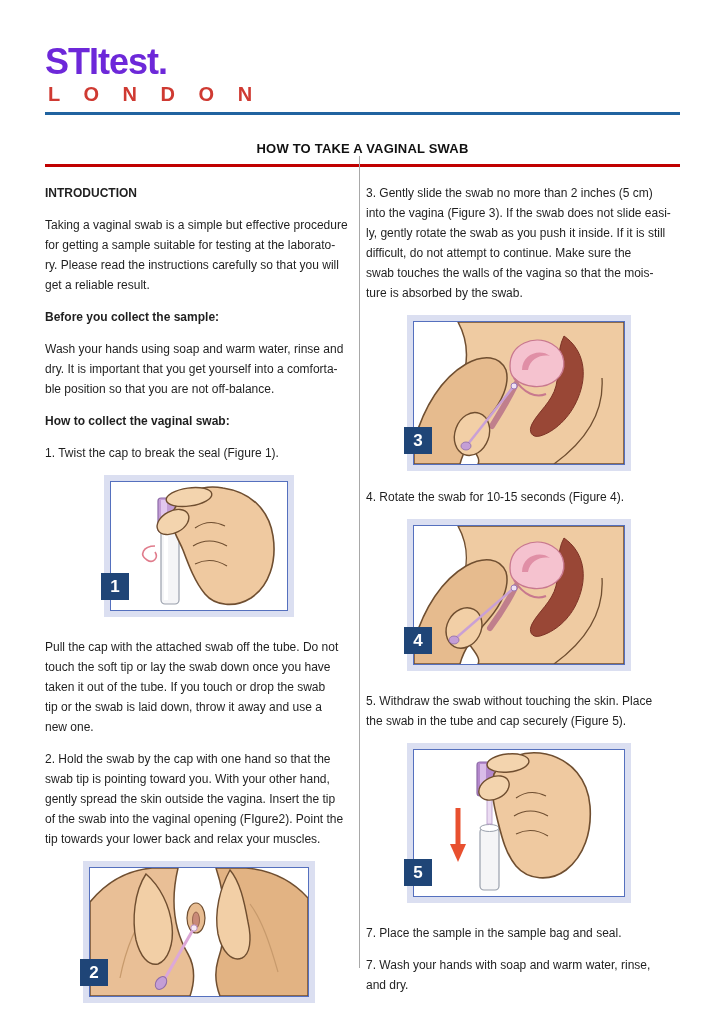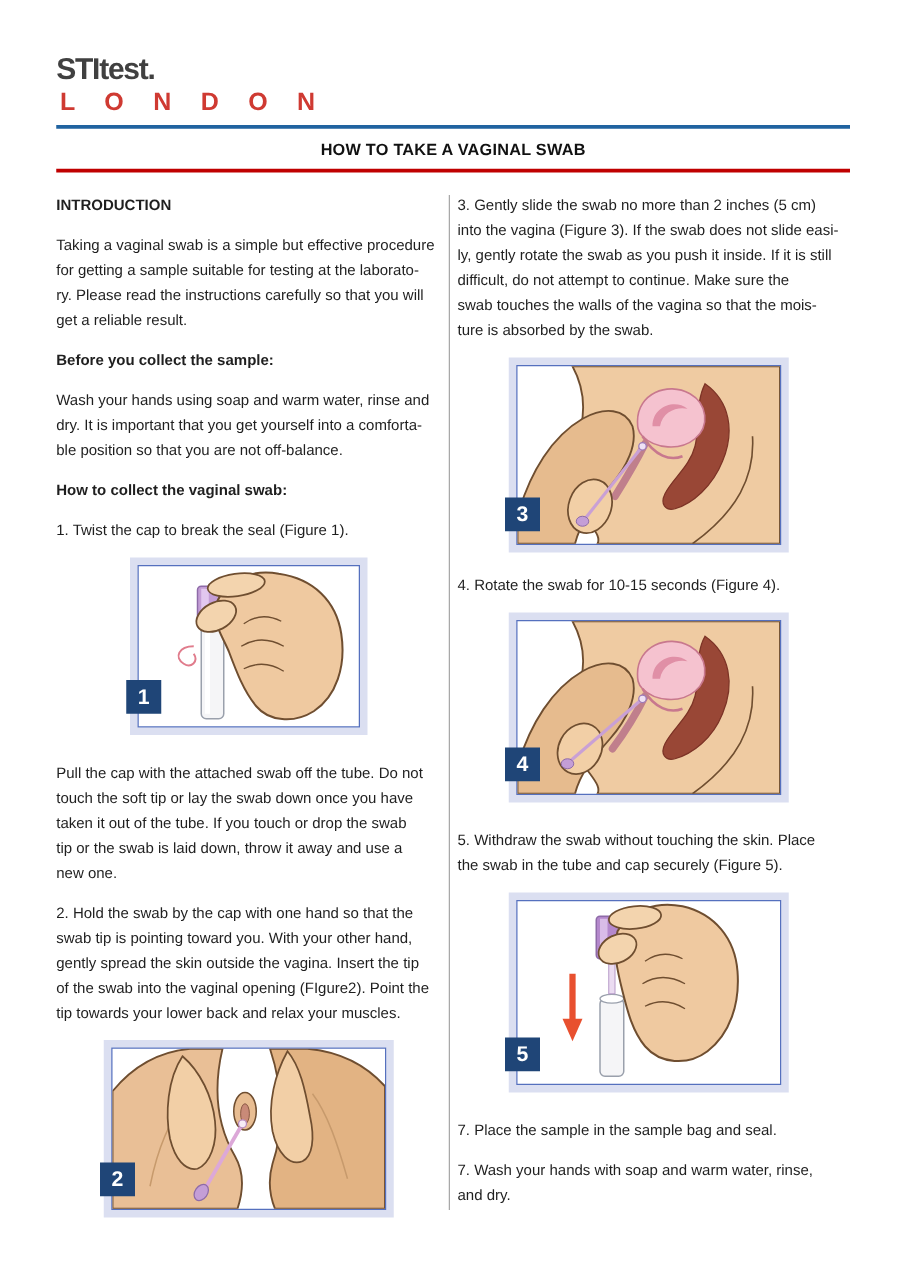--- a/index.html
+++ b/index.html
@@ -3,25 +3,25 @@
 <meta charset="utf-8">
 <style>
   * { margin:0; padding:0; box-sizing:border-box; }
   html,body { background:#ffffff; }
   .page {
     position:relative; width:724px; height:1024px; background:#ffffff;
     font-family:"Liberation Sans", sans-serif; color:#1f1f1f; overflow:hidden;
   }
   
   .header { padding:44px 44px 0 45px; }
-  .logo-main { font-size:24px; font-weight:bold; color:#404040; letter-spacing:-1px; line-height:1; }
+  .logo-main { font-size:36px; font-weight:bold; color:#6d28d9; letter-spacing:-1px; line-height:1; }
   .logo-sti { font-weight:800; }
   .logo-city { font-size:20px; font-weight:bold; color:#CF3A32; letter-spacing:9px; margin:3px 0 0 3px; line-height:1.1; }
   .rule-blue { height:3px; background:#2063A0; margin-top:7px; }
-  .doc-title { text-align:center; font-size:13px; font-weight:bold; color:#111; padding:9px 0 8px 0; letter-spacing:.2px; }
+  .doc-title { text-align:center; font-size:13px; font-weight:bold; color:#111; padding:26px 0 8px 0; letter-spacing:.2px; }
   .rule-red { height:3px; background:#C00000; }
   
   .columns { display:flex; padding:16px 52px 0 45px; }
   .col-left  { width:314px; }
   .col-right { width:312px; margin-left:13px; }
   .col-divider { position:absolute; left:359px; top:156px; height:812px; width:1px; background:#a8a8a8; }
   p.body { font-size:12px; line-height:20px; white-space:pre-line; margin-bottom:12px; }
   p.bold { font-weight:bold; }
   .mb10 { margin-bottom:10px; } .mb14 { margin-bottom:14px; } .mb8 { margin-bottom:8px; }
   

